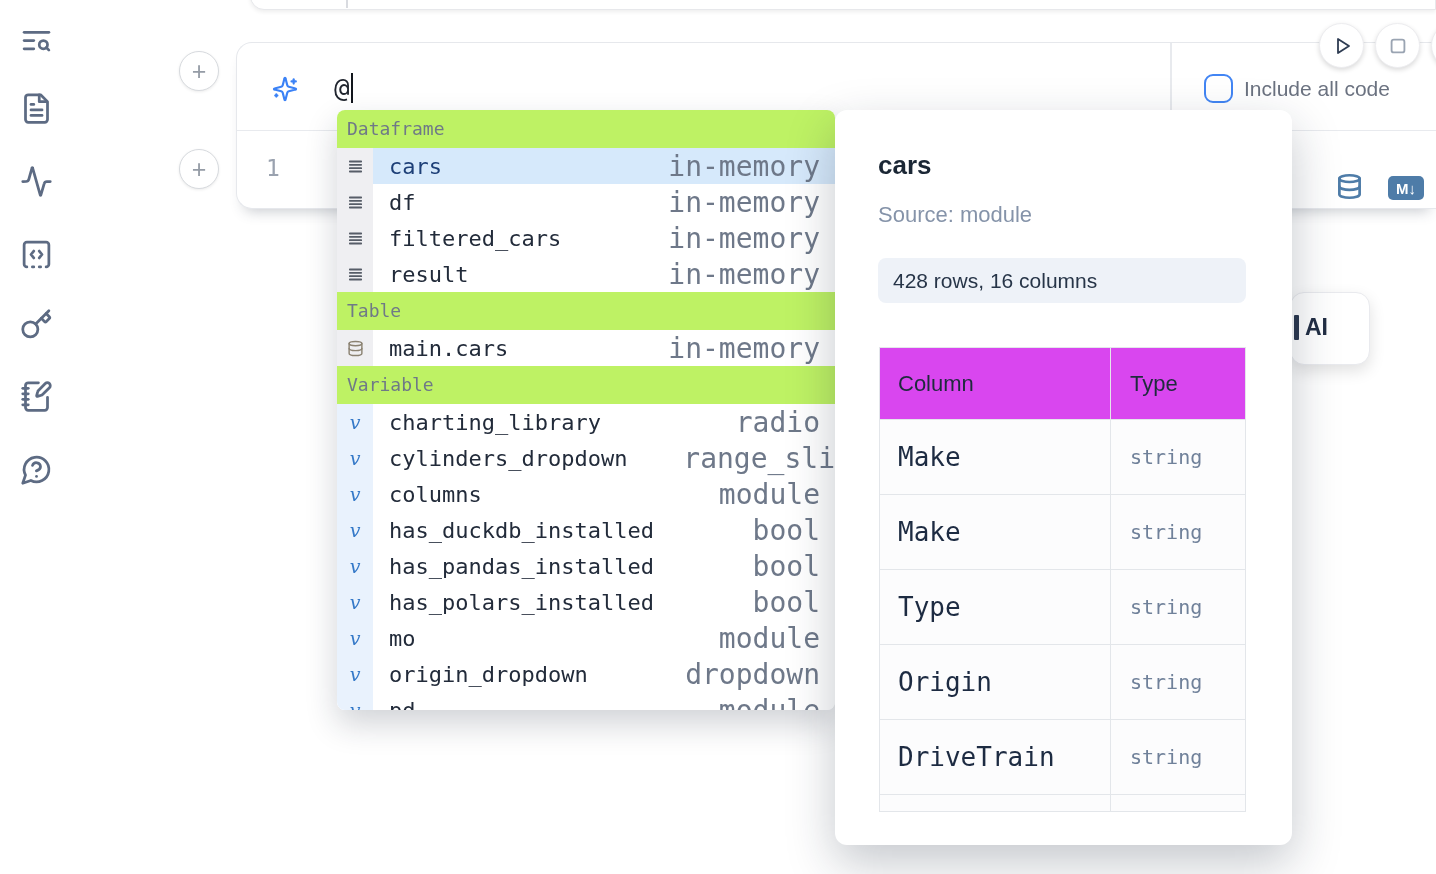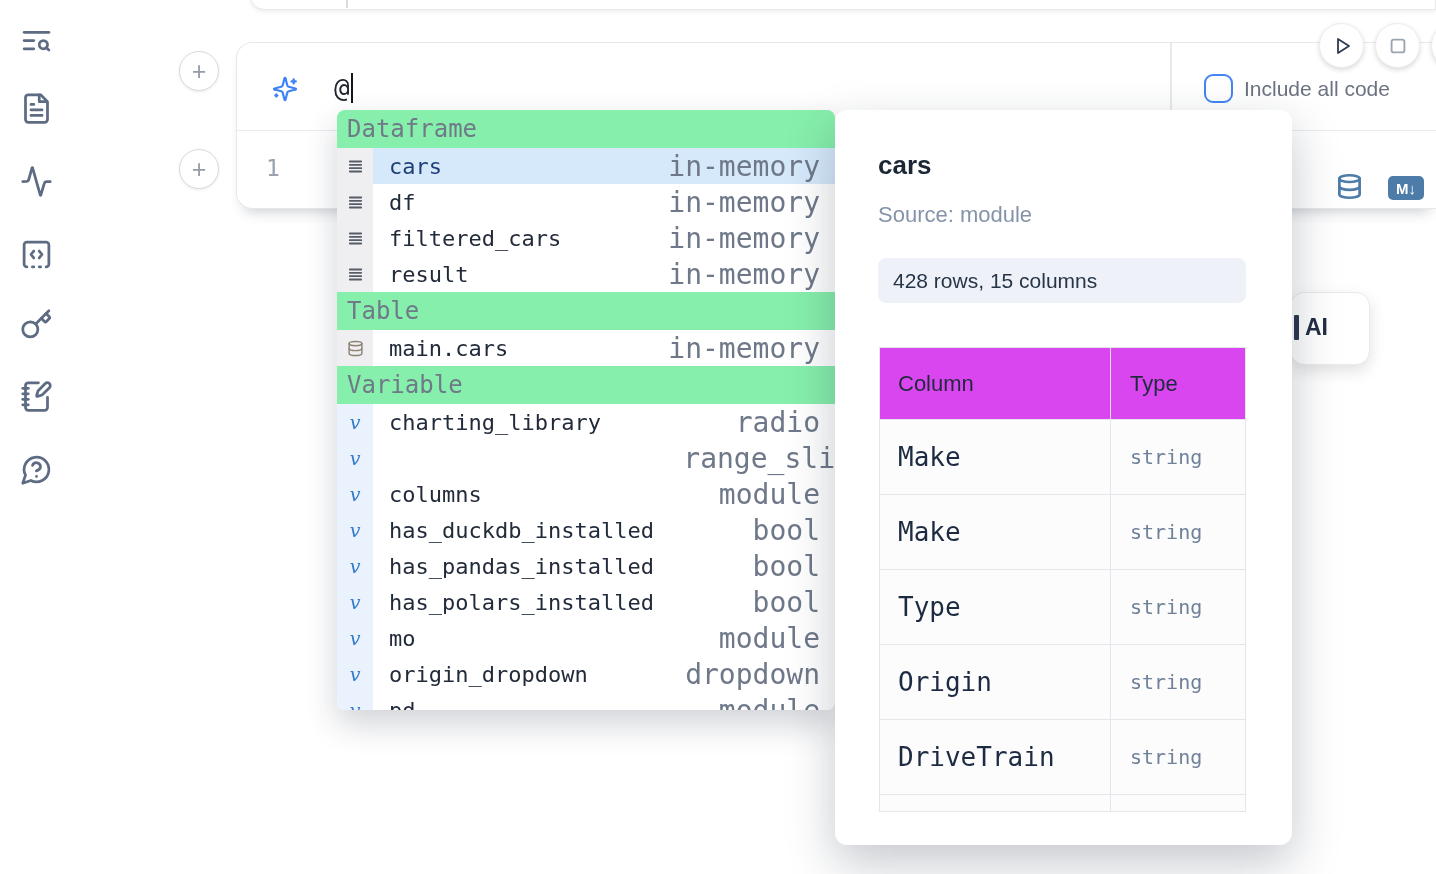--- a/index.html
+++ b/index.html
@@ -56,21 +56,21 @@
   
   .ai-frag{position:absolute;left:1290px;top:292px;width:78px;height:71px;background:#fff;
            border:1.5px solid #e9eaee;border-radius:14px;box-shadow:0 6px 16px rgba(0,0,0,.12);
            z-index:4;cursor:pointer}
   .frag-bar{position:absolute;left:3px;top:22px;width:4.5px;height:25px;background:#2c3950;border-radius:1px}
   .ai-label{position:absolute;left:14px;top:21px;font-size:23px;font-weight:bold;color:#222e44}
 
   
   .dropdown{position:absolute;left:337px;top:110px;width:498px;height:600px;background:#fff;
             border-radius:8px;box-shadow:0 14px 32px rgba(25,35,55,.2);overflow:hidden;z-index:5}
-  .ac-header{height:38px;background:#86efac;color:#6f7987;font-size:24px;line-height:38px;
+  .ac-header{height:38px;background:#bef264;color:#6f7987;font-size:18px;line-height:38px;
              padding-left:10px;font-family:"DejaVu Sans Mono",monospace}
   .ac-item{height:36px;display:flex;align-items:stretch;background:#fff;cursor:pointer}
   .ac-gutter{width:36px;flex:none;display:flex;align-items:center;justify-content:center;
              background:#efeff2;color:#575d68}
   .ac-gutter.var{background:#e9f2fd;color:#3579c8;font-family:"DejaVu Serif",serif;
                  font-style:italic;font-size:19px}
   .ac-gutter.tbl{color:#8b8272}
   .ac-body{flex:1;display:flex;align-items:center;padding:0 15px 0 16px;min-width:0;
            font-family:"DejaVu Sans Mono",monospace}
   .ac-item.selected .ac-body{background:#d6e9fb}
@@ -321,20 +321,21 @@
         <div class="ac-item">
           <span class="ac-gutter var">v</span>
           <span class="ac-body">
             <span class="ac-name">charting_library</span>
             <span class="ac-type">radio</span>
           </span>
         </div>
         <div class="ac-item">
           <span class="ac-gutter var">v</span>
           <span class="ac-body">
+            <span class="ac-name">cylinders_dropdown</span>
             <span class="ac-type clip">range_sli</span>
           </span>
         </div>
         <div class="ac-item">
           <span class="ac-gutter var">v</span>
           <span class="ac-body">
             <span class="ac-name">columns</span>
             <span class="ac-type">module</span>
           </span>
         </div>
@@ -380,21 +381,21 @@
             <span class="ac-type">module</span>
           </span>
         </div>
       </div>
   </div>
 
   <div class="panel">
     <div class="pv-title">cars</div>
     <div class="pv-source">Source: module</div>
     <div class="pv-badge">
-      <span>428 rows, 15 columns</span>
+      <span>428 rows, 16 columns</span>
     </div>
     <div class="pv-table" id="pv-table">
         <div class="pv-row head">
           <span class="pv-c1">Column</span>
           <span class="pv-c2">Type</span>
         </div>
         <div class="pv-row body">
           <span class="pv-c1">Make</span>
           <span class="pv-c2">string</span>
         </div>

